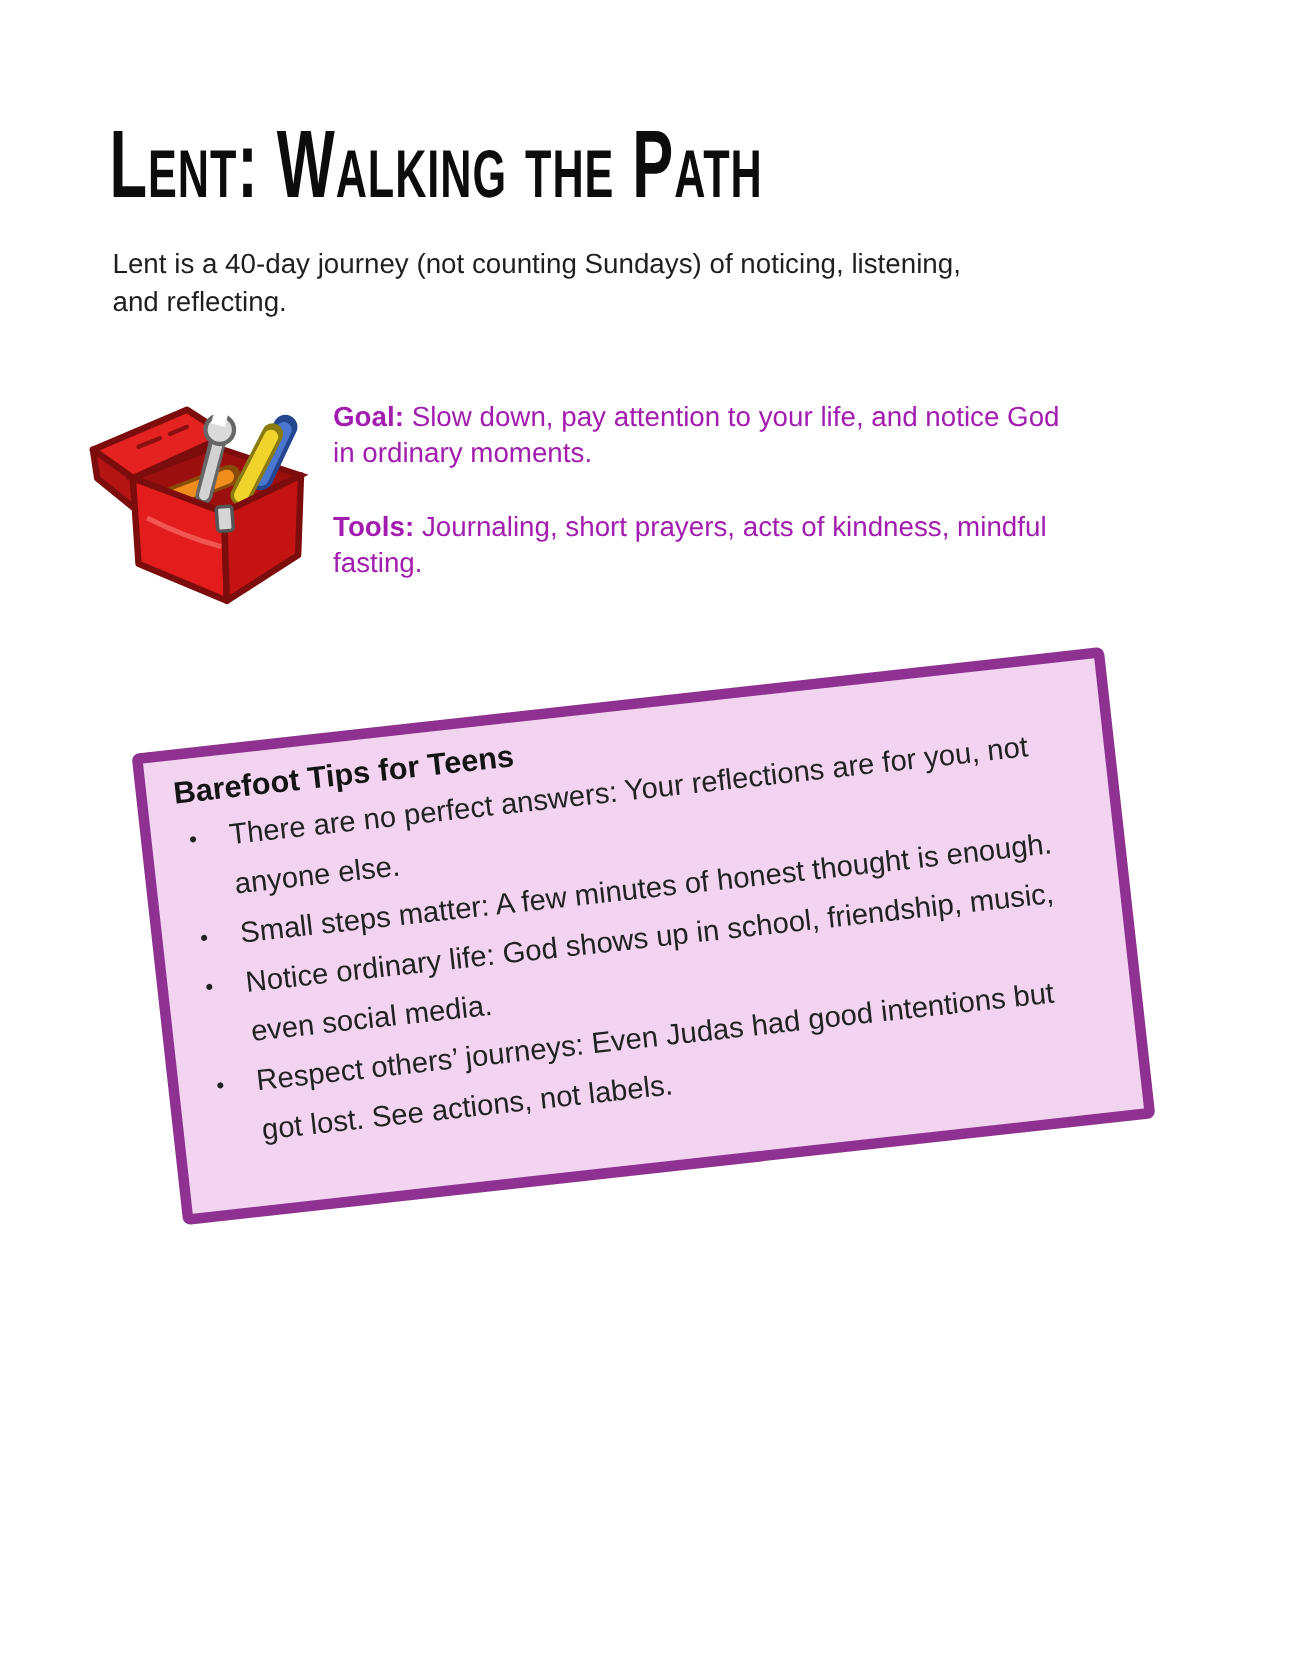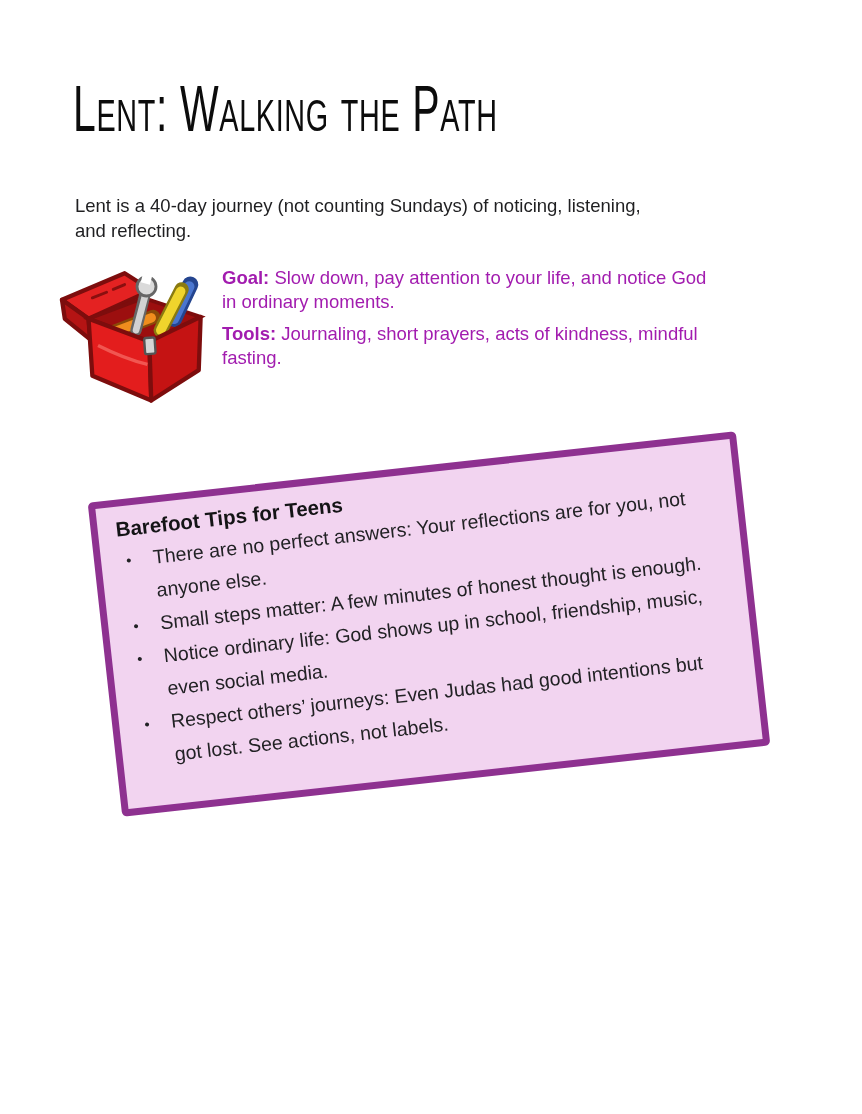--- a/index.html
+++ b/index.html
@@ -12,37 +12,37 @@
     overflow: hidden;
   }
   .page { position: absolute; inset: 0; background: #fff; }
 
   
   .title {
     position: absolute;
     left: 73px;
     top: 72px;
     font-size: 64px;
-    font-weight: 400;
+    font-weight: 700;
     font-variant: small-caps;
     color: #0c0c0c;
     white-space: nowrap;
     letter-spacing: 1px;
   }
   .title-inner {
     display: inline-block;
     transform: scaleX(0.64);
     transform-origin: 0 50%;
   }
 
   
   .intro {
     position: absolute;
     left: 75px;
-    top: 194px;
+    top: 164px;
     width: 680px;
     font-size: 18.5px;
     line-height: 1.33;
     white-space: pre-line;
     color: #1f1f21;
   }
 
   
   .toolbox-illustration {
     position: absolute;
@@ -53,21 +53,21 @@
   }
   .toolbox-copy {
     position: absolute;
     left: 222px;
     top: 266px;
     width: 552px;
     font-size: 18.5px;
     line-height: 1.28;
     color: #a21caf;
   }
-  .toolbox-copy p + p { margin-top: 9px; }
+  .toolbox-copy p + p { margin-top: 26px; }
   .toolbox-copy .lead { font-weight: bold; }
   .toolbox-copy .body-text { white-space: pre-line; }
 
   
   .tips-box {
     position: absolute;
     left: 103px;
     top: 466px;
     width: 652px;
     height: 316px;

